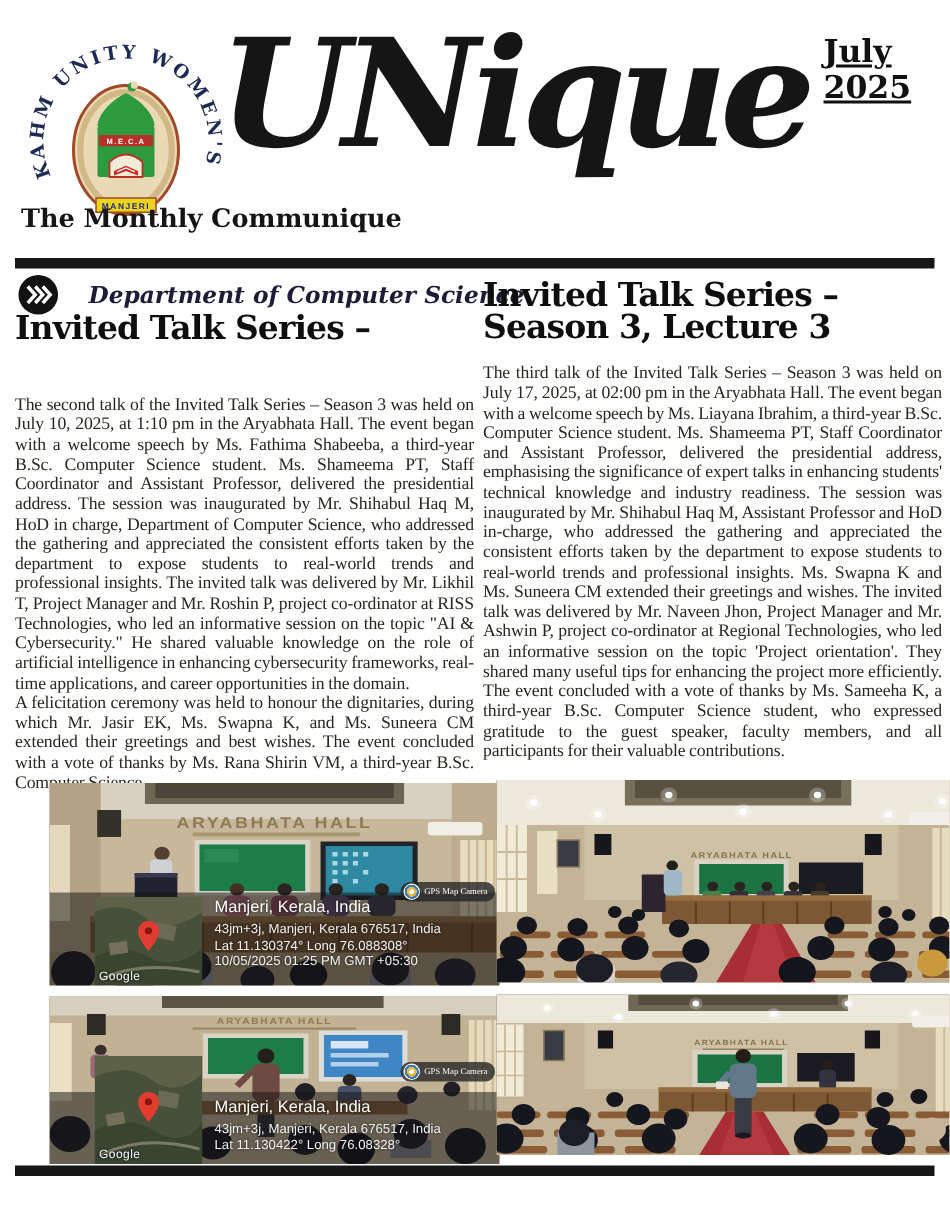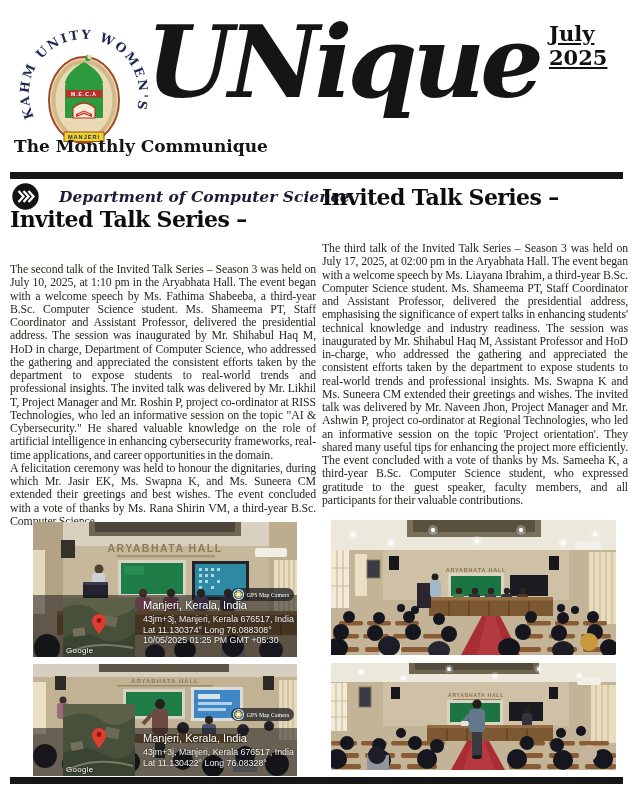--- a/index.html
+++ b/index.html
@@ -31,21 +31,21 @@
                  color:#0e0e0e;}
   .title-left{left:10px;top:209px;}
   .title-right{left:322px;top:187px;}
   .body-text{position:absolute;width:306px;font-size:11.8px;line-height:13.25px;
              text-align:justify;color:#28271f;letter-spacing:-0.1px;word-spacing:-0.4px;margin-top:10px;}
   .body-left{left:10px;top:253px;height:266px;overflow:hidden;}
   .body-right{left:322px;top:232px;height:272px;overflow:hidden;}
   .body-text p{margin:0;}
 
   
-  .photo{position:absolute;overflow:hidden;background:#9a8c74;}
+  .photo{position:absolute;overflow:hidden;background:#9a8c74;padding-left:36px;}
   .photo svg.scene{position:absolute;left:0;top:0;width:100%;height:100%;display:block;}
   #photo1{left:33px;top:522px;width:264px;height:135px;}
   #photo2{left:33px;top:664px;width:264px;height:112px;}
   #photo3{left:331px;top:520px;width:285px;height:135px;}
   #photo4{left:331px;top:663px;width:285px;height:107px;}
 
   
   .gps-band{position:absolute;left:0;right:0;bottom:0;background:rgba(22,22,22,0.52);
             font-family:"Liberation Sans",sans-serif;color:#fafafa;}
   #photo1 .gps-band{height:62px;} #photo2 .gps-band{height:48px;}
@@ -120,20 +120,21 @@
   <div class="article-title title-left">
     <div>Invited Talk Series –</div>
   </div>
   <div class="body-text body-left">
     <p>The second talk of the Invited Talk Series – Season 3 was held on July 10, 2025, at 1:10 pm in the Aryabhata Hall. The event began with a welcome speech by Ms. Fathima Shabeeba, a third-year B.Sc. Computer Science student. Ms. Shameema PT, Staff Coordinator and Assistant Professor, delivered the presidential address. The session was inaugurated by Mr. Shihabul Haq M, HoD in charge, Department of Computer Science, who addressed the gathering and appreciated the consistent efforts taken by the department to expose students to real-world trends and professional insights. The invited talk was delivered by Mr. Likhil T, Project Manager and Mr. Roshin P, project co-ordinator at RISS Technologies, who led an informative session on the topic "AI &amp; Cybersecurity." He shared valuable knowledge on the role of artificial intelligence in enhancing cybersecurity frameworks, real-time applications, and career opportunities in the domain.</p>
     <p>A felicitation ceremony was held to honour the dignitaries, during which Mr. Jasir EK, Ms. Swapna K, and Ms. Suneera CM extended their greetings and best wishes. The event concluded with a vote of thanks by Ms. Rana Shirin VM, a third-year B.Sc. Computer Science.</p>
   </div>
 
   <div class="article-title title-right">
     <div>Invited Talk Series –</div>
+    <div>Season 3, Lecture 3</div>
   </div>
   <div class="body-text body-right">
     <p>The third talk of the Invited Talk Series – Season 3 was held on July 17, 2025, at 02:00 pm in the Aryabhata Hall. The event began with a welcome speech by Ms. Liayana Ibrahim, a third-year B.Sc. Computer Science student. Ms. Shameema PT, Staff Coordinator and Assistant Professor, delivered the presidential address, emphasising the significance of expert talks in enhancing students' technical knowledge and industry readiness. The session was inaugurated by Mr. Shihabul Haq M, Assistant Professor and HoD in-charge, who addressed the gathering and appreciated the consistent efforts taken by the department to expose students to real-world trends and professional insights. Ms. Swapna K and Ms. Suneera CM extended their greetings and wishes. The invited talk was delivered by Mr. Naveen Jhon, Project Manager and Mr. Ashwin P, project co-ordinator at Regional Technologies, who led an informative session on the topic 'Project orientation'. They shared many useful tips for enhancing the project more efficiently. The event concluded with a vote of thanks by Ms. Sameeha K, a third-year B.Sc. Computer Science student, who expressed gratitude to the guest speaker, faculty members, and all participants for their valuable contributions.</p>
   </div>
 
   <div class="photo" id="photo1">
     <svg class="scene" viewBox="0 0 264 135" preserveAspectRatio="none">
       <rect width="264" height="135" fill="#c8b89b"></rect>
       <rect width="264" height="24" fill="#d8d0c0"></rect>
       <rect x="0" y="0" width="30" height="135" fill="#b3a286"></rect>

